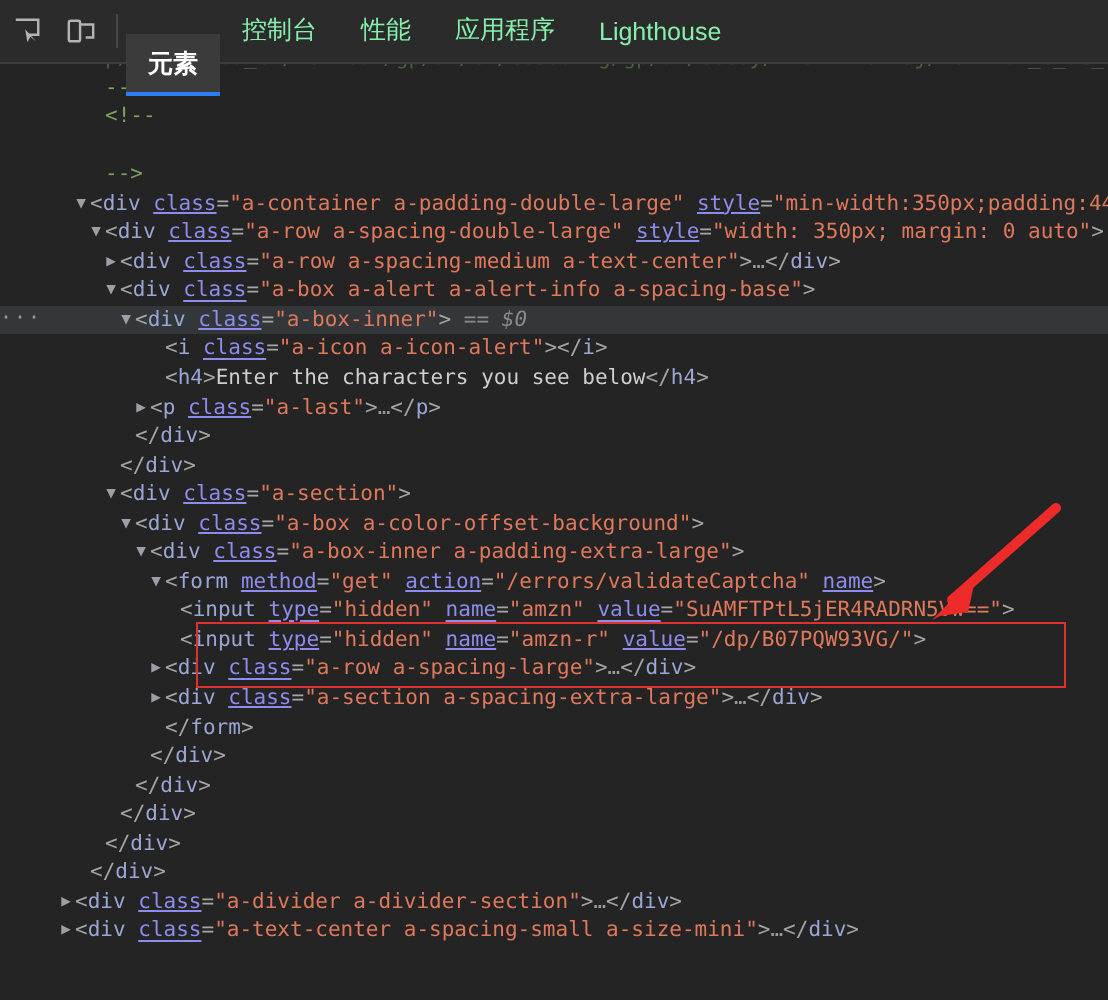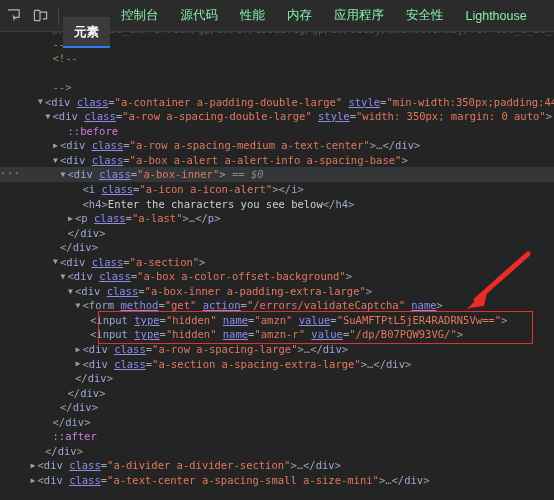--- a/index.html
+++ b/index.html
@@ -146,42 +146,41 @@
 <div id="app">
 
   <div class="tree" id="tree">
       <div class="row" style="opacity: 0.45;"><span class="ind" style="width: 37.5px;"></span><span class="tw blank">&nbsp;</span><span class="comment">p/ref=ahmbd_cm/ref.com/gp/aw/cr/cssdarlg/gp/aw/cccsy/mhcntttchmsj/ref=tbl_c_ac_ref_aw/cr/cssdarlg_aw</span></div>
       <div class="row"><span class="ind" style="width: 37.5px;"></span><span class="tw blank">&nbsp;</span><span class="comment">--&gt;</span></div>
       <div class="row"><span class="ind" style="width: 37.5px;"></span><span class="tw blank">&nbsp;</span><span class="comment">&lt;!--</span></div>
       <div class="row"><span class="ind" style="width: 37.5px;"></span><span class="tw blank">&nbsp;</span></div>
       <div class="row"><span class="ind" style="width: 37.5px;"></span><span class="tw blank">&nbsp;</span><span class="comment">--&gt;</span></div>
       <div class="row"><span class="ind" style="width: 30px;"></span><span class="tw">▼</span><span class="punct">&lt;</span><span class="tag">div</span><span class="punct"> </span><span class="aname">class</span><span class="punct">=</span><span class="aval">"a-container a-padding-double-large"</span><span class="punct"> </span><span class="aname">style</span><span class="punct">=</span><span class="aval">"min-width:350px;padding:44px 0 !</span></div>
       <div class="row"><span class="ind" style="width: 37.5px;"></span><span class="tw">▼</span><span class="punct">&lt;</span><span class="tag">div</span><span class="punct"> </span><span class="aname">class</span><span class="punct">=</span><span class="aval">"a-row a-spacing-double-large"</span><span class="punct"> </span><span class="aname">style</span><span class="punct">=</span><span class="aval">"width: 350px; margin: 0 auto"</span><span class="punct">&gt;</span></div>
-      <div class="row"><span class="ind" style="width: 52.5px;"></span><span class="tw blank">&nbsp;</span><span class="pseudo">::before</span></div>
       <div class="row"><span class="ind" style="width: 45px;"></span><span class="tw">▶</span><span class="punct">&lt;</span><span class="tag">div</span><span class="punct"> </span><span class="aname">class</span><span class="punct">=</span><span class="aval">"a-row a-spacing-medium a-text-center"</span><span class="punct">&gt;</span><span class="ellipsis">…</span><span class="punct">&lt;/</span><span class="tag">div</span><span class="punct">&gt;</span></div>
       <div class="row"><span class="ind" style="width: 45px;"></span><span class="tw">▼</span><span class="punct">&lt;</span><span class="tag">div</span><span class="punct"> </span><span class="aname">class</span><span class="punct">=</span><span class="aval">"a-box a-alert a-alert-info a-spacing-base"</span><span class="punct">&gt;</span></div>
       <div class="row selected"><span class="gutter-dots">···</span><span class="ind" style="width: 52.5px;"></span><span class="tw">▼</span><span class="punct">&lt;</span><span class="tag">div</span><span class="punct"> </span><span class="aname">class</span><span class="punct">=</span><span class="aval">"a-box-inner"</span><span class="punct">&gt;</span><span class="eq"> == </span><span class="dollar">$0</span></div>
       <div class="row"><span class="ind" style="width: 67.5px;"></span><span class="tw blank">&nbsp;</span><span class="punct">&lt;</span><span class="tag">i</span><span class="punct"> </span><span class="aname">class</span><span class="punct">=</span><span class="aval">"a-icon a-icon-alert"</span><span class="punct">&gt;&lt;/</span><span class="tag">i</span><span class="punct">&gt;</span></div>
       <div class="row"><span class="ind" style="width: 67.5px;"></span><span class="tw blank">&nbsp;</span><span class="punct">&lt;</span><span class="tag">h4</span><span class="punct">&gt;</span><span class="txt">Enter the characters you see below</span><span class="punct">&lt;/</span><span class="tag">h4</span><span class="punct">&gt;</span></div>
       <div class="row"><span class="ind" style="width: 60px;"></span><span class="tw">▶</span><span class="punct">&lt;</span><span class="tag">p</span><span class="punct"> </span><span class="aname">class</span><span class="punct">=</span><span class="aval">"a-last"</span><span class="punct">&gt;</span><span class="ellipsis">…</span><span class="punct">&lt;/</span><span class="tag">p</span><span class="punct">&gt;</span></div>
       <div class="row"><span class="ind" style="width: 52.5px;"></span><span class="tw blank">&nbsp;</span><span class="punct">&lt;/</span><span class="tag">div</span><span class="punct">&gt;</span></div>
       <div class="row"><span class="ind" style="width: 45px;"></span><span class="tw blank">&nbsp;</span><span class="punct">&lt;/</span><span class="tag">div</span><span class="punct">&gt;</span></div>
       <div class="row"><span class="ind" style="width: 45px;"></span><span class="tw">▼</span><span class="punct">&lt;</span><span class="tag">div</span><span class="punct"> </span><span class="aname">class</span><span class="punct">=</span><span class="aval">"a-section"</span><span class="punct">&gt;</span></div>
       <div class="row"><span class="ind" style="width: 52.5px;"></span><span class="tw">▼</span><span class="punct">&lt;</span><span class="tag">div</span><span class="punct"> </span><span class="aname">class</span><span class="punct">=</span><span class="aval">"a-box a-color-offset-background"</span><span class="punct">&gt;</span></div>
       <div class="row"><span class="ind" style="width: 60px;"></span><span class="tw">▼</span><span class="punct">&lt;</span><span class="tag">div</span><span class="punct"> </span><span class="aname">class</span><span class="punct">=</span><span class="aval">"a-box-inner a-padding-extra-large"</span><span class="punct">&gt;</span></div>
       <div class="row"><span class="ind" style="width: 67.5px;"></span><span class="tw">▼</span><span class="punct">&lt;</span><span class="tag">form</span><span class="punct"> </span><span class="aname">method</span><span class="punct">=</span><span class="aval">"get"</span><span class="punct"> </span><span class="aname">action</span><span class="punct">=</span><span class="aval">"/errors/validateCaptcha"</span><span class="punct"> </span><span class="aname">name</span><span class="punct">&gt;</span></div>
       <div class="row"><span class="ind" style="width: 75px;"></span><span class="tw blank">&nbsp;</span><span class="punct">&lt;</span><span class="tag">input</span><span class="punct"> </span><span class="aname">type</span><span class="punct">=</span><span class="aval">"hidden"</span><span class="punct"> </span><span class="aname">name</span><span class="punct">=</span><span class="aval">"amzn"</span><span class="punct"> </span><span class="aname">value</span><span class="punct">=</span><span class="aval">"SuAMFTPtL5jER4RADRN5Vw=="</span><span class="punct">&gt;</span></div>
       <div class="row"><span class="ind" style="width: 75px;"></span><span class="tw blank">&nbsp;</span><span class="punct">&lt;</span><span class="tag">input</span><span class="punct"> </span><span class="aname">type</span><span class="punct">=</span><span class="aval">"hidden"</span><span class="punct"> </span><span class="aname">name</span><span class="punct">=</span><span class="aval">"amzn-r"</span><span class="punct"> </span><span class="aname">value</span><span class="punct">=</span><span class="aval">"/dp/B07PQW93VG/"</span><span class="punct">&gt;</span></div>
       <div class="row"><span class="ind" style="width: 67.5px;"></span><span class="tw">▶</span><span class="punct">&lt;</span><span class="tag">div</span><span class="punct"> </span><span class="aname">class</span><span class="punct">=</span><span class="aval">"a-row a-spacing-large"</span><span class="punct">&gt;</span><span class="ellipsis">…</span><span class="punct">&lt;/</span><span class="tag">div</span><span class="punct">&gt;</span></div>
       <div class="row"><span class="ind" style="width: 67.5px;"></span><span class="tw">▶</span><span class="punct">&lt;</span><span class="tag">div</span><span class="punct"> </span><span class="aname">class</span><span class="punct">=</span><span class="aval">"a-section a-spacing-extra-large"</span><span class="punct">&gt;</span><span class="ellipsis">…</span><span class="punct">&lt;/</span><span class="tag">div</span><span class="punct">&gt;</span></div>
+      <div class="row"><span class="ind" style="width: 67.5px;"></span><span class="tw blank">&nbsp;</span><span class="punct">&lt;/</span><span class="tag">form</span><span class="punct">&gt;</span></div>
       <div class="row"><span class="ind" style="width: 60px;"></span><span class="tw blank">&nbsp;</span><span class="punct">&lt;/</span><span class="tag">div</span><span class="punct">&gt;</span></div>
       <div class="row"><span class="ind" style="width: 52.5px;"></span><span class="tw blank">&nbsp;</span><span class="punct">&lt;/</span><span class="tag">div</span><span class="punct">&gt;</span></div>
       <div class="row"><span class="ind" style="width: 45px;"></span><span class="tw blank">&nbsp;</span><span class="punct">&lt;/</span><span class="tag">div</span><span class="punct">&gt;</span></div>
       <div class="row"><span class="ind" style="width: 37.5px;"></span><span class="tw blank">&nbsp;</span><span class="punct">&lt;/</span><span class="tag">div</span><span class="punct">&gt;</span></div>
-      <div class="row"><span class="ind" style="width: 37.5px;"></span><span class="tw blank">&nbsp;</span><span class="pseudo">::after</span></div>
       <div class="row"><span class="ind" style="width: 30px;"></span><span class="tw blank">&nbsp;</span><span class="punct">&lt;/</span><span class="tag">div</span><span class="punct">&gt;</span></div>
       <div class="row"><span class="ind" style="width: 22.5px;"></span><span class="tw">▶</span><span class="punct">&lt;</span><span class="tag">div</span><span class="punct"> </span><span class="aname">class</span><span class="punct">=</span><span class="aval">"a-divider a-divider-section"</span><span class="punct">&gt;</span><span class="ellipsis">…</span><span class="punct">&lt;/</span><span class="tag">div</span><span class="punct">&gt;</span></div>
       <div class="row"><span class="ind" style="width: 22.5px;"></span><span class="tw">▶</span><span class="punct">&lt;</span><span class="tag">div</span><span class="punct"> </span><span class="aname">class</span><span class="punct">=</span><span class="aval">"a-text-center a-spacing-small a-size-mini"</span><span class="punct">&gt;</span><span class="ellipsis">…</span><span class="punct">&lt;/</span><span class="tag">div</span><span class="punct">&gt;</span></div>
     </div>
 
   <div class="hl-box"></div>
 
   <svg class="arrow-svg annot" width="100" height="72" viewBox="0 0 100 72">
     <line x1="88" y1="6" x2="36" y2="52" stroke="#ee2b2b" stroke-width="5" stroke-linecap="round"></line>
     <polygon points="26,62 48,40 44,58 30,60" fill="#ee2b2b"></polygon>
@@ -197,22 +196,19 @@
     <div class="tb-icon">
       <svg width="15" height="15" viewBox="0 0 16 16">
         <rect x="1.5" y="2.5" width="6" height="11" rx="1" fill="none" stroke="#b4b4b4" stroke-width="1.3"></rect>
         <path d="M7.5 4.5h7v7h-4" fill="none" stroke="#b4b4b4" stroke-width="1.3"></path>
       </svg>
     </div>
     <div class="tb-sep"></div>
     <div class="tabs" id="tabs">
         <div class="tab active">元素</div>
         <div class="tab">控制台</div>
-        <div class="tab">源代码</div>
         <div class="tab">性能</div>
-        <div class="tab">内存</div>
         <div class="tab">应用程序</div>
-        <div class="tab">安全性</div>
         <div class="tab latin">Lighthouse</div>
       </div>
   </div>
 
 </div>
 
 </body></html>

